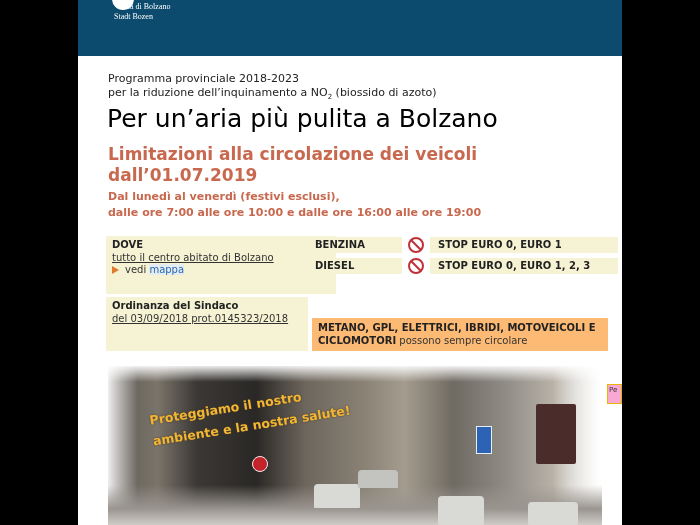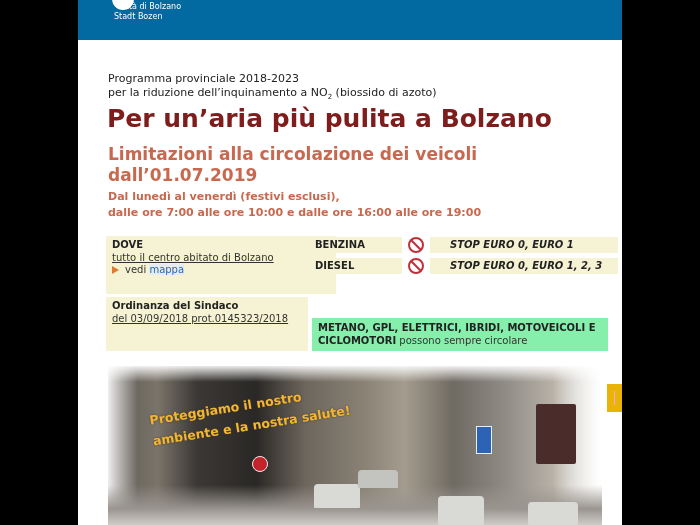--- a/index.html
+++ b/index.html
@@ -1,63 +1,63 @@
 <!DOCTYPE html>
 <html><head>
 <meta charset="utf-8">
 <style>
   html, body { margin:0; padding:0; }
   body { width:700px; height:525px; background:#000; position:relative; overflow:hidden; font-family:"DejaVu Sans", sans-serif; }
   .page { position:absolute; left:78px; top:0; width:544px; height:525px; background:#fff; overflow:hidden; }
-  .header { position:absolute; left:0; top:0; width:544px; height:40px; background:#0369a1; }
+  .header { position:absolute; left:0; top:0; width:544px; height:56px; background:#0c4a6e;font-family:Liberation Serif, serif; }
   .logo-bowl { position:absolute; left:34px; top:-6px; width:22px; height:16px; background:#fff; border-radius:0 0 12px 12px; }
   .logo-text { position:absolute; left:40px; top:2px; color:#fff; font-size:8px; line-height:10px; }
   .logo-text span { display:block; }
   .logo-text .l2 { margin-left:-4px; }
 
   .intro { position:absolute; left:30px; top:72px; font-size:11px; line-height:14px; color:#222; }
   .intro sub { font-size:7px; }
-  .title { position:absolute; left:29px; top:104px; font-size:25px; font-weight:bold; color:#7f1d1d; letter-spacing:0px; white-space:nowrap; }
+  .title { position:absolute; left:29px; top:104px; font-size:25px; font-weight:normal; color:#000000; letter-spacing:0px; white-space:nowrap; }
   .sub1 { position:absolute; left:30px; top:144px; font-size:17px; line-height:21px; font-weight:bold; color:#c8684e; }
   .sub2 { position:absolute; left:30px; top:189px; font-size:11px; line-height:16px; font-weight:bold; color:#c8684e; white-space:nowrap; }
 
   .box { position:absolute; background:#f6f3d4; }
   .box-dove { left:28px; top:236px; width:198px; height:58px;padding-left:32px; }
   .box-ord { left:28px; top:297px; width:202px; height:54px; }
   .box-label { position:absolute; left:6px; top:3px; font-size:10px; font-weight:bold; color:#222; }
   .box-text { position:absolute; left:6px; font-size:10px; color:#333; white-space:nowrap;text-decoration:underline; }
   .mappa-row { position:absolute; left:6px; top:28px; font-size:10px; color:#333; }
   .arrow { display:inline-block; width:0; height:0; border-left:7px solid #e07a2c; border-top:4px solid transparent; border-bottom:4px solid transparent; margin-right:6px; vertical-align:middle; }
   .mappa-link { color:#2a6bb0; background:#e4ecf1; }
 
   .fuel-row { position:absolute; left:234px; height:16px; }
   .fuel-label { position:absolute; left:0; top:0; width:90px; height:16px; background:#f6f3d4; font-size:10px; font-weight:bold; color:#222; line-height:16px; padding-left:3px; box-sizing:border-box; }
   .no-icon { position:absolute; left:96px; top:0px; width:12px; height:12px; border:2px solid #c0303a; border-radius:50%; }
   .no-icon:after { content:""; position:absolute; left:5px; top:-1px; width:2px; height:14px; background:#c0303a; transform:rotate(-45deg); }
-  .fuel-stop { position:absolute; left:118px; top:0; width:188px; height:16px; background:#f6f3d4; font-size:10px; font-weight:bold; color:#222; line-height:16px; padding-left:20px; box-sizing:border-box; white-space:nowrap;font-style:italic; }
+  .fuel-stop { position:absolute; left:118px; top:0; width:188px; height:16px; background:#f6f3d4; font-size:10px; font-weight:bold; color:#222; line-height:16px; padding-left:8px; box-sizing:border-box; white-space:nowrap; }
 
   .box-note { left:234px; top:279px; width:296px; height:33px; }
   .box-note div { position:absolute; left:6px; top:3px; font-size:10px; line-height:13px; font-weight:bold; color:#222; width:290px; }
-  .box-yellow { position:absolute; left:234px; top:318px; width:296px; height:33px; background:#86efac; }
+  .box-yellow { position:absolute; left:234px; top:318px; width:296px; height:33px; background:#fdba74; }
   .box-yellow div { position:absolute; left:6px; top:3px; font-size:10px; line-height:13px; color:#333; width:292px; }
   .box-yellow b { color:#222; }
 
   .photo { position:absolute; left:30px; top:366px; width:494px; height:159px; overflow:hidden;
     background:
       linear-gradient(90deg, rgba(255,255,255,0.9) 0%, rgba(255,255,255,0) 6%, rgba(255,255,255,0) 90%, rgba(255,255,255,1) 100%),
       linear-gradient(180deg, rgba(255,255,255,0.9) 0%, rgba(255,255,255,0) 10%),
       linear-gradient(90deg, #5a5753 0%, #7a746a 10%, #3b3835 18%, #2a2826 30%, #6d665d 40%, #8a8275 52%, #a49c8e 60%, #6f6a62 70%, #8e8a84 80%, #b7b1a7 90%, #e8e6e3 100%);
   }
   .photo .road { position:absolute; left:0; bottom:0; width:100%; height:40px; background:linear-gradient(180deg, rgba(150,145,140,0) 0%, #9a958f 60%, #cfccc8 100%); }
   .photo .car { position:absolute; background:#d9d9d6; border-radius:4px 4px 1px 1px; }
   .photo .bus { position:absolute; background:#4a2c2a; border-radius:2px; }
   .photo .sign-blue { position:absolute; background:#2d63b5; border:1px solid #e9eef5; }
   .photo .sign-stop { position:absolute; width:14px; height:14px; border-radius:50%; background:#c5232b; border:1px solid #eee; }
   .slogan { position:absolute; left:40px; top:44px; color:#f2b634; font-weight:bold; font-size:12.5px; line-height:21px; transform:rotate(-9deg); transform-origin:left top; text-shadow:0 0 2px #4a3a20; white-space:nowrap; }
-  .tooltip { position:absolute; left:607px; top:384px; width:15px; height:28px; background:#f9a8d4; border:7px solid #eab308; font-size:7px; line-height:11px; color:#333; overflow:hidden; padding-left:1px; box-sizing:border-box; }
+  .tooltip { position:absolute; left:607px; top:384px; width:15px; height:20px; background:#f9a8d4; border:1px solid #eab308; font-size:7px; line-height:11px; color:#333; overflow:hidden; padding-left:1px; box-sizing:border-box; }
 </style>
 </head>
 <body>
 
 <div class="page">
 
   <div class="header">
     <div class="logo-bowl"></div>
     <div class="logo-text">
       <span>Città di Bolzano</span>

